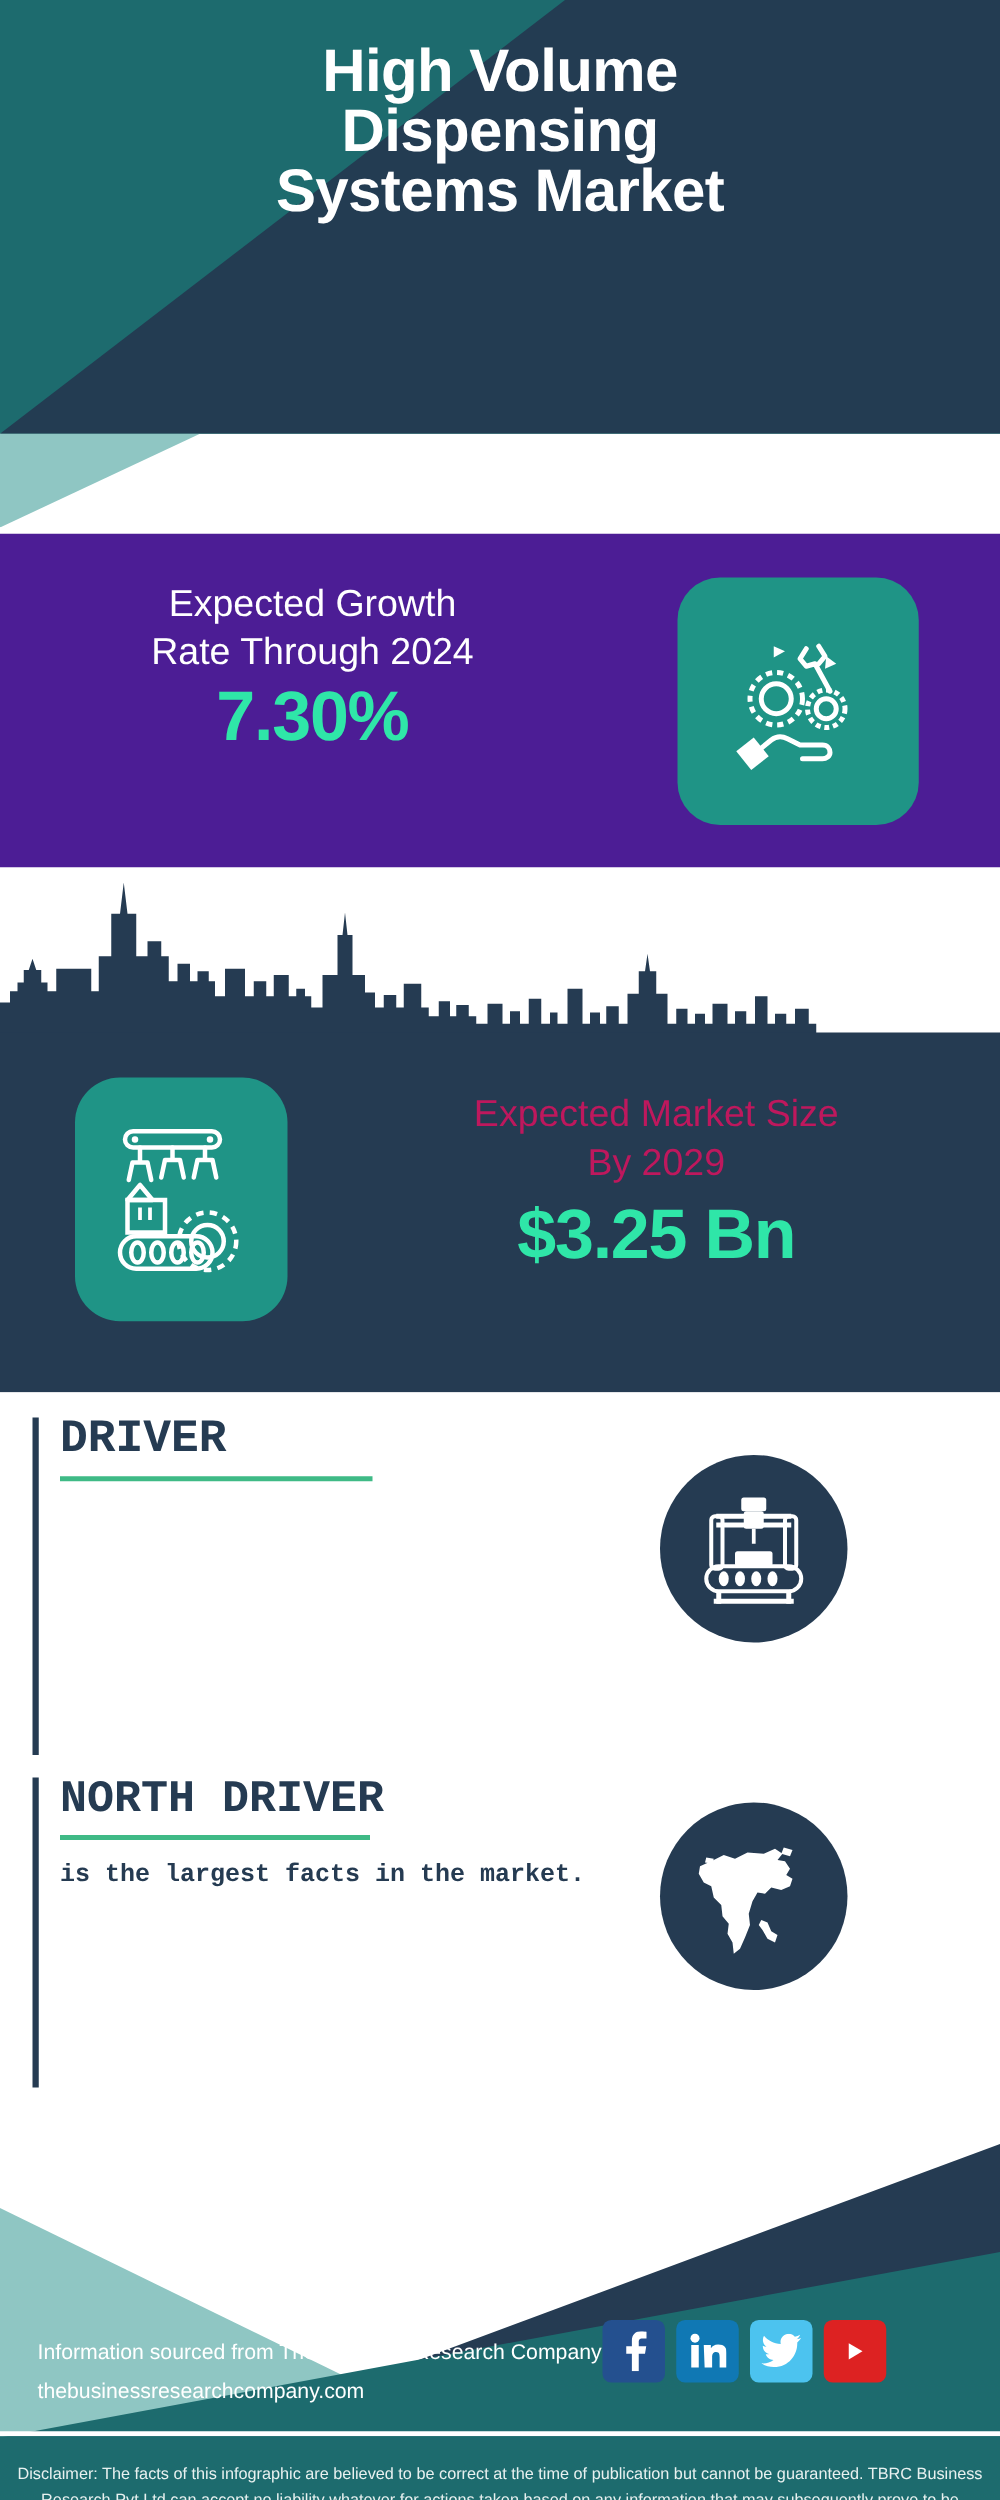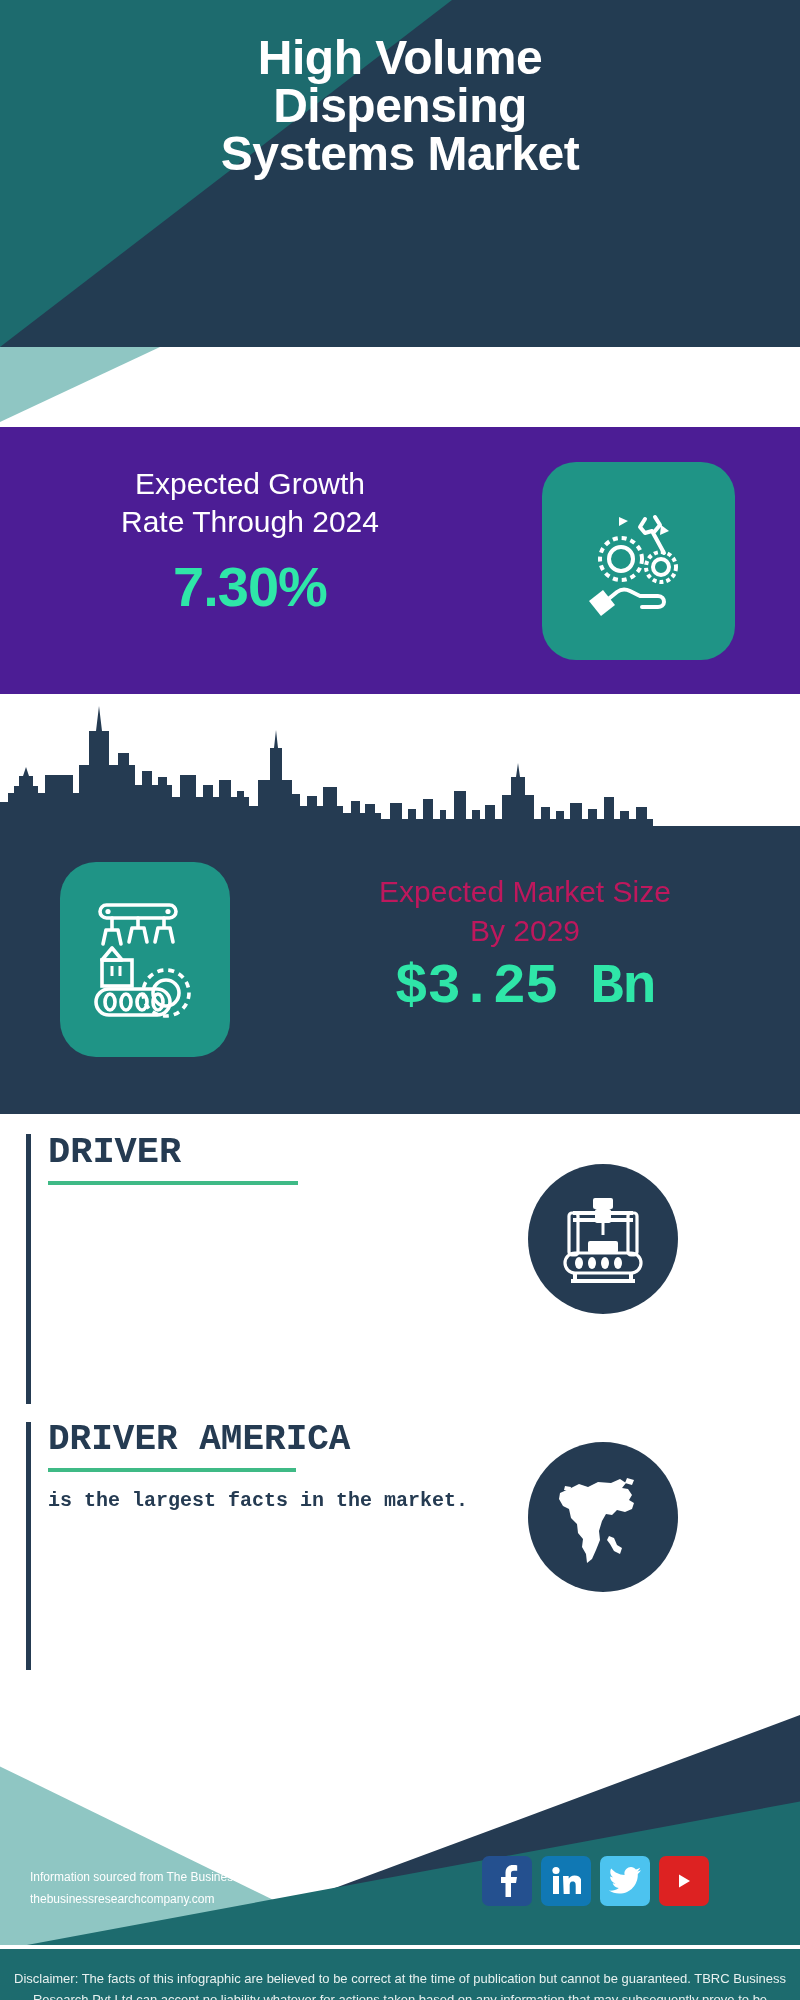--- a/index.html
+++ b/index.html
@@ -23,34 +23,34 @@
     letter-spacing:-0.5px;text-align:center;white-space:nowrap;}
 
   
   .wedge-left{position:absolute;left:0;top:347px;width:160px;height:75px;
     background:#8fc6c3;clip-path:polygon(0 0, 100% 0, 0 100%);}
 
   
   .growth{position:absolute;left:0;top:427px;width:800px;height:267px;background:#4c1d95;}
   .growth-text{position:absolute;left:40px;top:38px;width:420px;text-align:center;}
   .growth-label{color:#ffffff;font-size:30px;line-height:1.28;font-weight:normal;}
-  .growth-value{color:#2fe6a8;font-size:56px;font-weight:bold;line-height:1.1;margin-top:14px;letter-spacing:-1px;}
+  .growth-value{color:#2fe6a8;font-size:56px;font-weight:bold;line-height:1.1;margin-top:0;letter-spacing:-1px;}
   .growth-icon{position:absolute;left:542px;top:35px;width:193px;height:198px;
     background:#1f9486;border-radius:34px;display:flex;align-items:center;justify-content:center;}
 
   
   .skyband{position:absolute;left:0;top:694px;width:800px;height:420px;background:#ffffff;overflow:hidden;}
   .skyline{position:absolute;left:0;top:0;width:800px;height:140px;display:block;}
   .skyfill{position:absolute;left:0;top:132px;width:800px;height:288px;background:#253b52;}
 
   .size-icon{position:absolute;left:60px;top:168px;width:170px;height:195px;
     background:#1f9486;border-radius:36px;display:flex;align-items:center;justify-content:center;z-index:3;}
   .size-text{position:absolute;left:290px;top:178px;width:470px;text-align:center;z-index:3;}
   .size-label{color:#be185d;font-size:30px;line-height:1.3;}
-  .size-value{color:#2fe6a8;font-size:56px;font-weight:bold;line-height:1.05;margin-top:8px;letter-spacing:-1px;font-family:Liberation Mono, monospace;}
+  .size-value{color:#2fe6a8;font-size:56px;font-weight:bold;line-height:1.05;margin-top:8px;letter-spacing:-1px;}
 
   
   .content{position:absolute;left:0;top:1114px;width:800px;height:566px;background:#ffffff;}
 
   .block{position:absolute;left:26px;width:748px;font-family:Liberation Mono, monospace;}
   .block .bar{position:absolute;left:0;top:0;width:5px;background:#253b52;}
   .block .inner{position:absolute;left:22px;top:0;width:470px;}
   .block-title{color:#253b52;font-weight:bold;letter-spacing:0px;line-height:1.0;}
   .rule{height:4px;background:#3fba86;margin-top:10px;}
   .block-body{color:#253b52;font-weight:bold;font-size:20px;line-height:1.45;margin-top:14px;}
@@ -77,21 +77,21 @@
   .f-dark{position:absolute;left:0;top:0;width:800px;height:270px;background:#253b52;
     clip-path:polygon(100% 13%, 100% 100%, 21% 100%);}
   .f-lightteal{position:absolute;left:0;top:0;width:800px;height:270px;background:#8fc6c3;
     clip-path:polygon(0 32%, 47% 100%, 0 100%);}
   .f-teal{position:absolute;left:0;top:0;width:800px;height:270px;background:#1d6b6e;
     clip-path:polygon(0 100%, 100% 45%, 100% 100%);}
   .f-white-line{position:absolute;left:0;top:265px;width:800px;height:4px;background:#ffffff;}
   .f-bottom{position:absolute;left:0;top:269px;width:800px;height:51px;background:#1d6b6e;}
 
   .credit{position:absolute;left:30px;top:186px;z-index:6;}
-  .credit div{color:#ffffff;font-size:12px;line-height:1.85;}
+  .credit div{color:#ffffff;font-size:17px;line-height:1.85;}
 
   .socials{position:absolute;left:482px;top:176px;z-index:6;display:flex;gap:9px;}
   .soc{width:50px;height:50px;border-radius:7px;display:flex;align-items:center;justify-content:center;}
   .soc.fb{background:#24508f;}
   .soc.li{background:#1078b4;}
   .soc.tw{background:#4cc3ef;}
   .soc.yt{background:#dd2222;}
   .soc svg{display:block;}
 
   .disclaimer{position:absolute;left:14px;top:288px;width:772px;z-index:7;
@@ -208,21 +208,21 @@
 
           <path d="M20 82 v10 M76 82 v10" stroke-width="4"></path>
           <path d="M16 90 h64" stroke-width="4"></path>
         </svg>
       </div>
     </div>
 
     <div class="block" id="region-block">
       <div class="bar"></div>
       <div class="inner">
-        <div class="block-title">DRIVER AMERICA</div>
+        <div class="block-title">NORTH DRIVER</div>
         <div class="rule"></div>
         <div class="block-body">is the largest facts in the market.</div>
       </div>
       <div class="circ">
         <svg width="100" height="110" viewBox="0 0 100 110">
           <path fill="#ffffff" d="M18 26 l8 -4 9 3 10 -5 13 1 9 -4 6 4 -4 5 6 1 4 6 -3 5 5 3 -2 6 -7 3 -8 -2 -5 5 -6 -1 -4 7 -3 10 1 9 -4 10 -4 9 -5 4 -1 -9 -4 -7 1 -8 -5 -6 -1 -9 -6 -6 -2 -9 -6 -3 -4 -7 1 -6 z"></path>
           <path fill="#ffffff" d="M56 74 l5 2 3 7 5 3 -2 6 -6 -3 -4 -7 -3 -4 z"></path>
           <path fill="#ffffff" d="M74 16 l7 2 -2 5 -7 -2 z"></path>
           <path fill="#ffffff" d="M12 24 l6 1 -1 4 -6 -1 z"></path>
         </svg>

